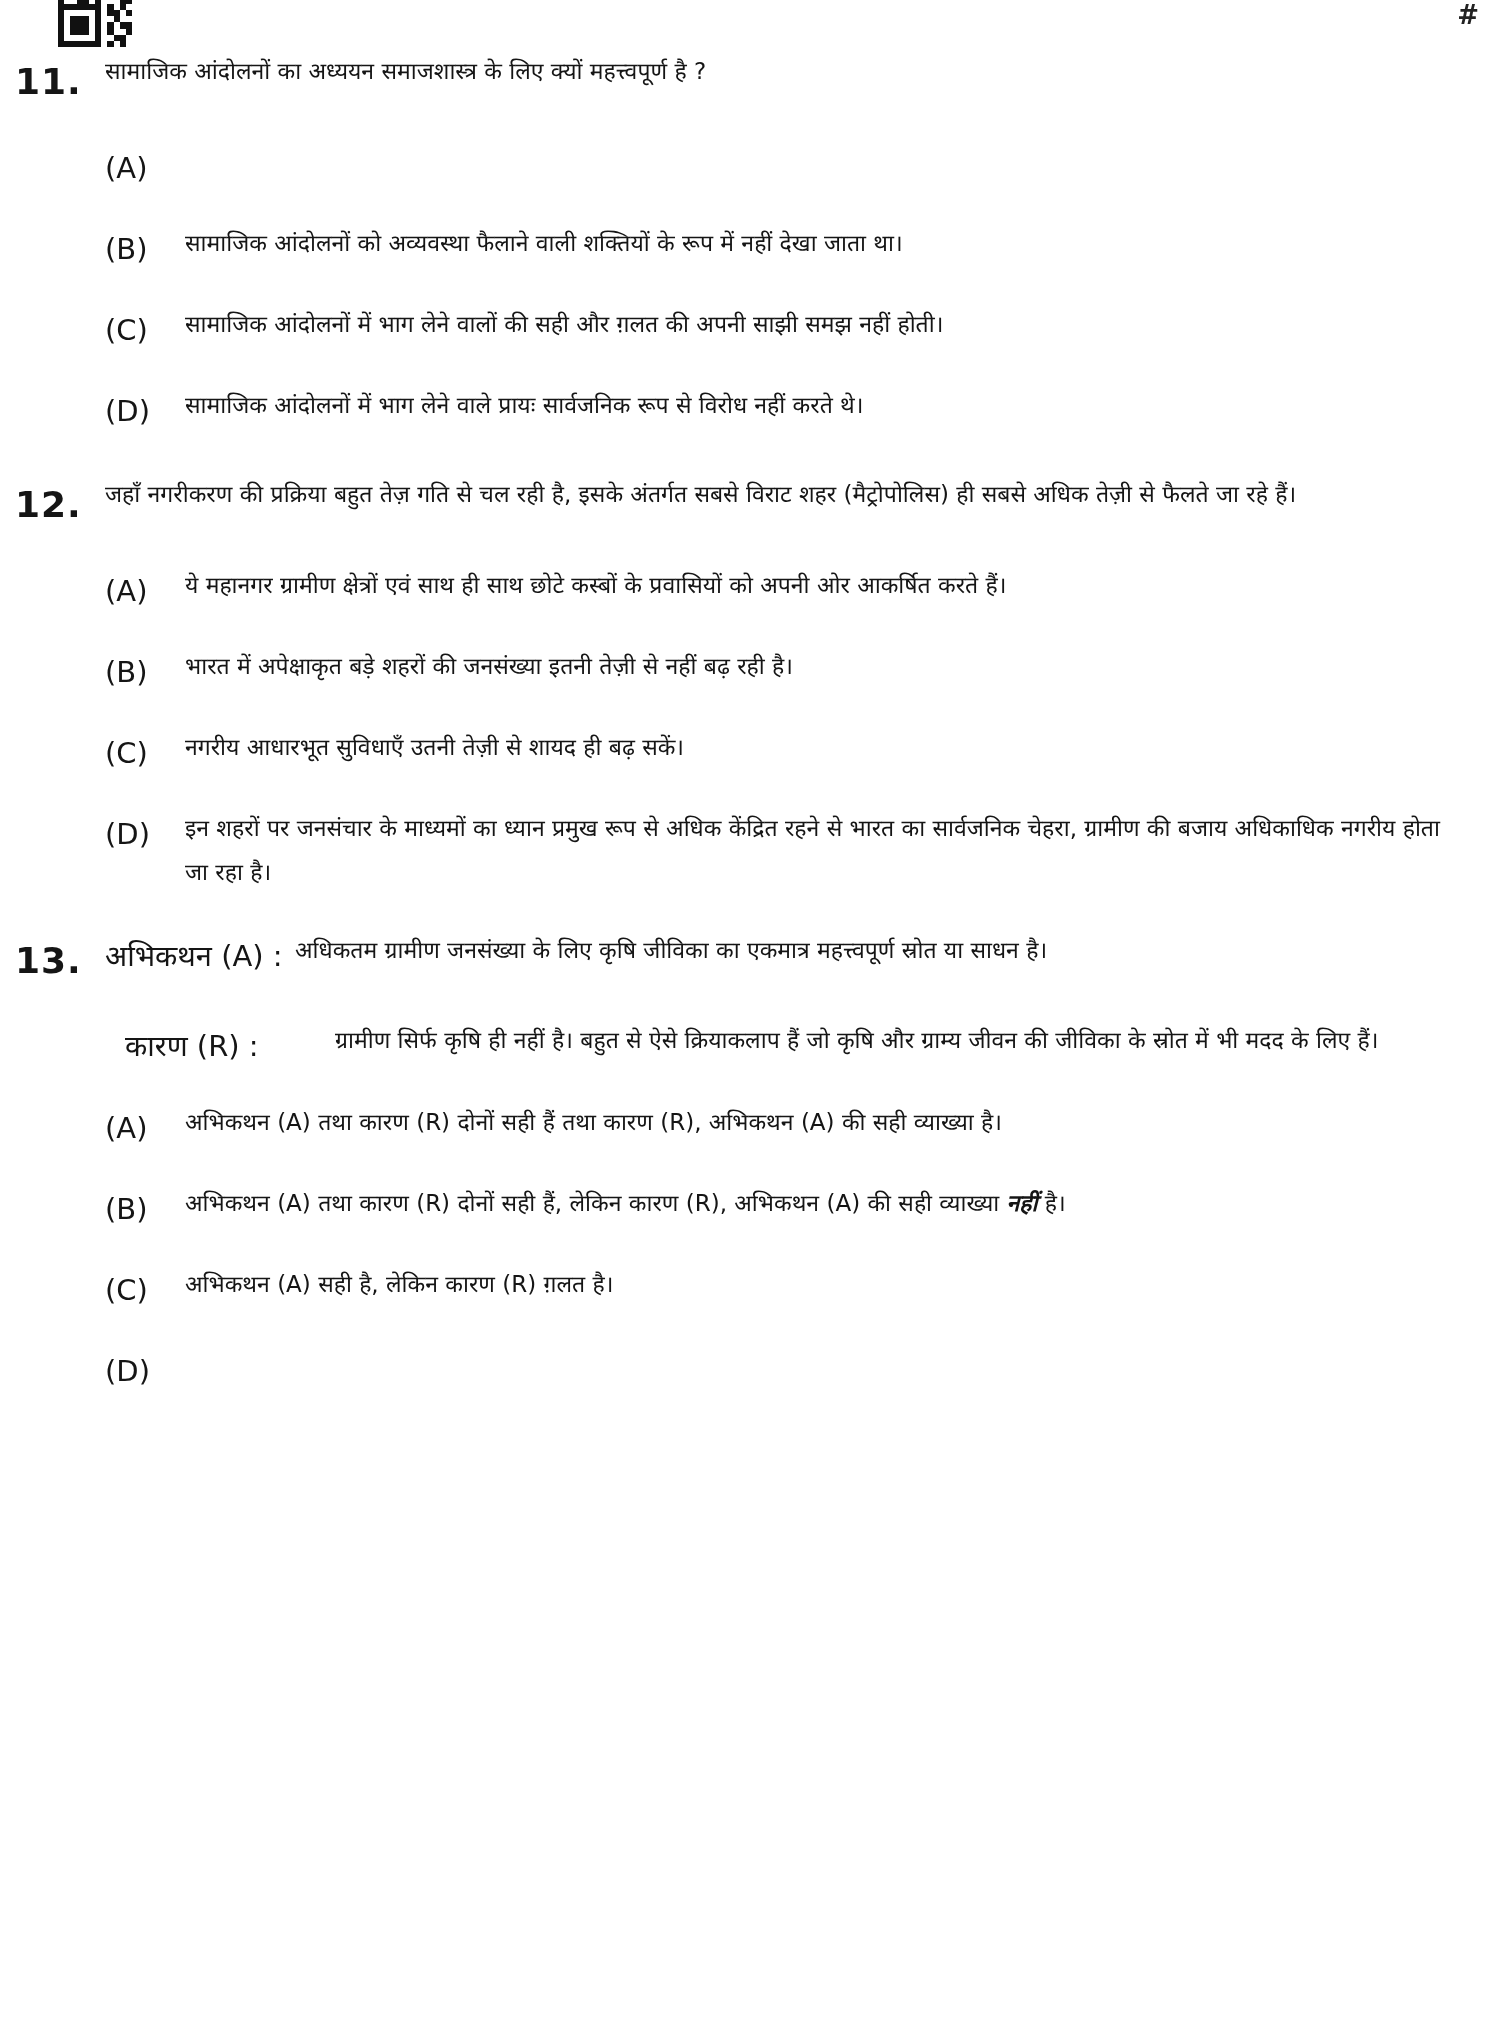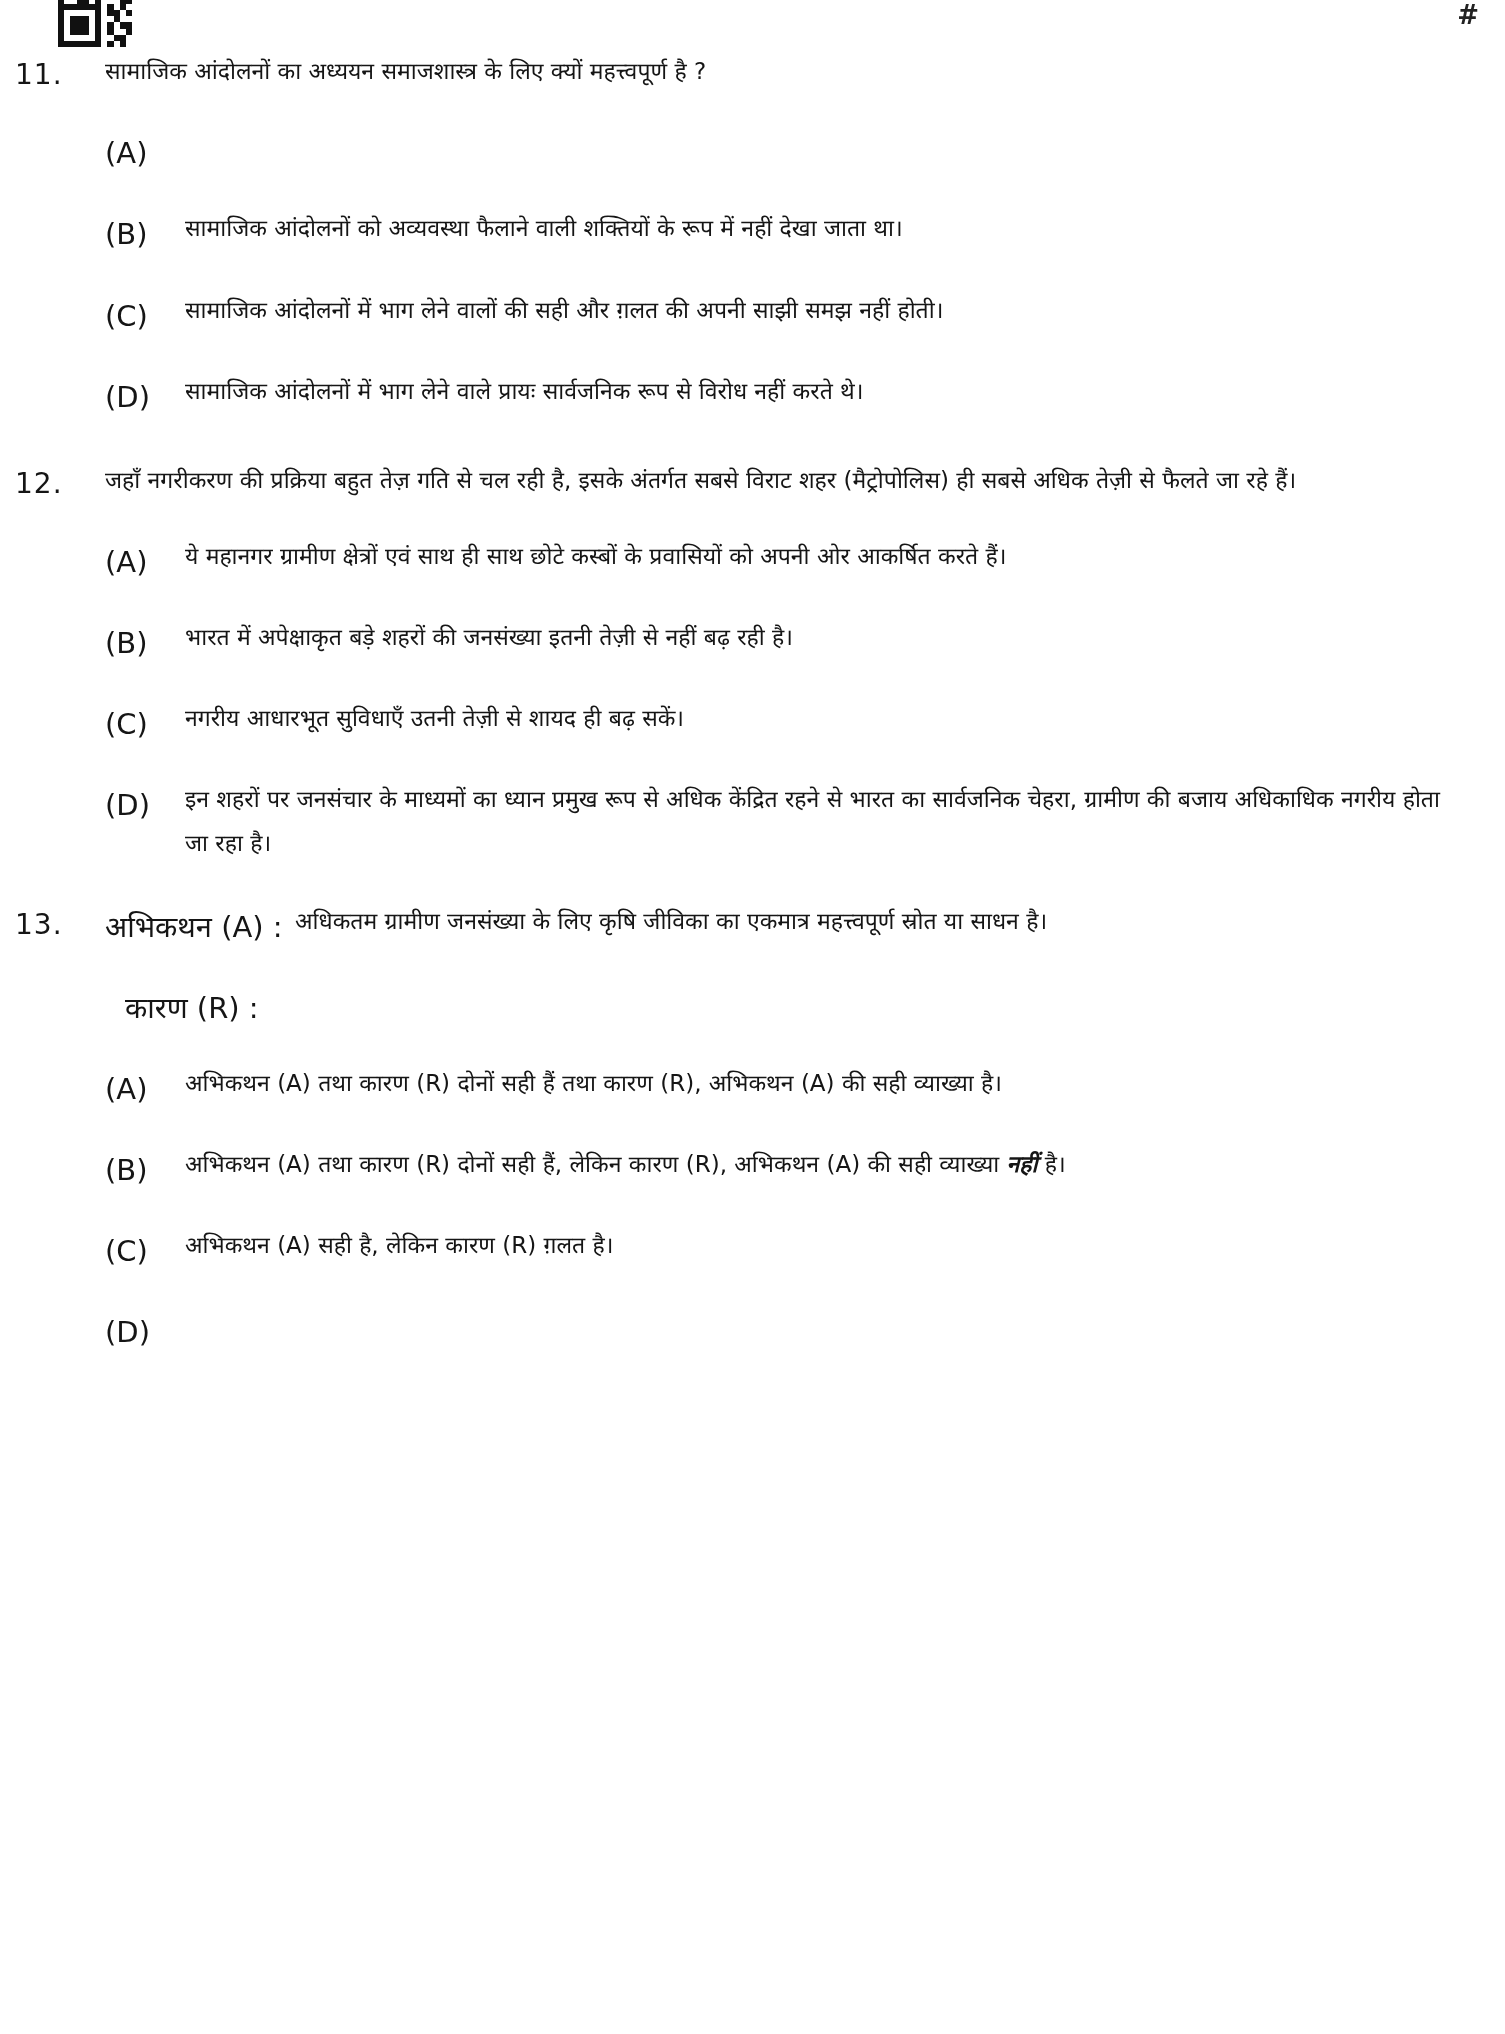--- a/index.html
+++ b/index.html
@@ -22,21 +22,21 @@
   .qr rect { fill:#111; }
 
   .content { padding-top:50px; }
 
   .question { margin-top:34px; }
   .question:first-child { margin-top:0; }
 
   .row { display:flex; align-items:flex-start; }
   .q-num {
     width:90px; flex:0 0 90px;
-    font-weight:normal; font-size:28px; line-height:1.8;
+    font-weight:bold; font-size:36px; line-height:1.8;
     letter-spacing:1px;
   }
   .q-content { flex:1; }
 
   p.t {
     font-size:23px; line-height:1.9;
     text-align:left;
   }
   .q-text { margin-right:4px; }
 
@@ -162,20 +162,21 @@
 
     <section class="question">
       <div class="row ar-row">
         <span class="q-num">13.</span>
         <span class="ar-label">अभिकथन (A) :</span>
         <p class="t ar-text">अधिकतम ग्रामीण जनसंख्या के लिए कृषि जीविका का एकमात्र महत्त्वपूर्ण स्रोत या साधन है।</p>
       </div>
       <div class="row ar-row reason">
         <span class="q-num"></span>
         <span class="ar-label">कारण (R) :</span>
+        <p class="t ar-text">ग्रामीण सिर्फ कृषि ही नहीं है। बहुत से ऐसे क्रियाकलाप हैं जो कृषि और ग्राम्य जीवन की जीविका के स्रोत में भी मदद के लिए हैं।</p>
       </div>
       <div class="row option">
         <span class="opt-label">(A)</span>
         <p class="t opt-text">अभिकथन (A) तथा कारण (R) दोनों सही हैं तथा कारण (R), अभिकथन (A) की सही व्याख्या है।</p>
       </div>
       <div class="row option">
         <span class="opt-label">(B)</span>
         <p class="t opt-text"><span>अभिकथन (A) तथा कारण (R) दोनों सही हैं, लेकिन कारण (R), अभिकथन (A) की सही व्याख्या </span><span class="bi">नहीं</span><span> है।</span></p>
       </div>
       <div class="row option">

